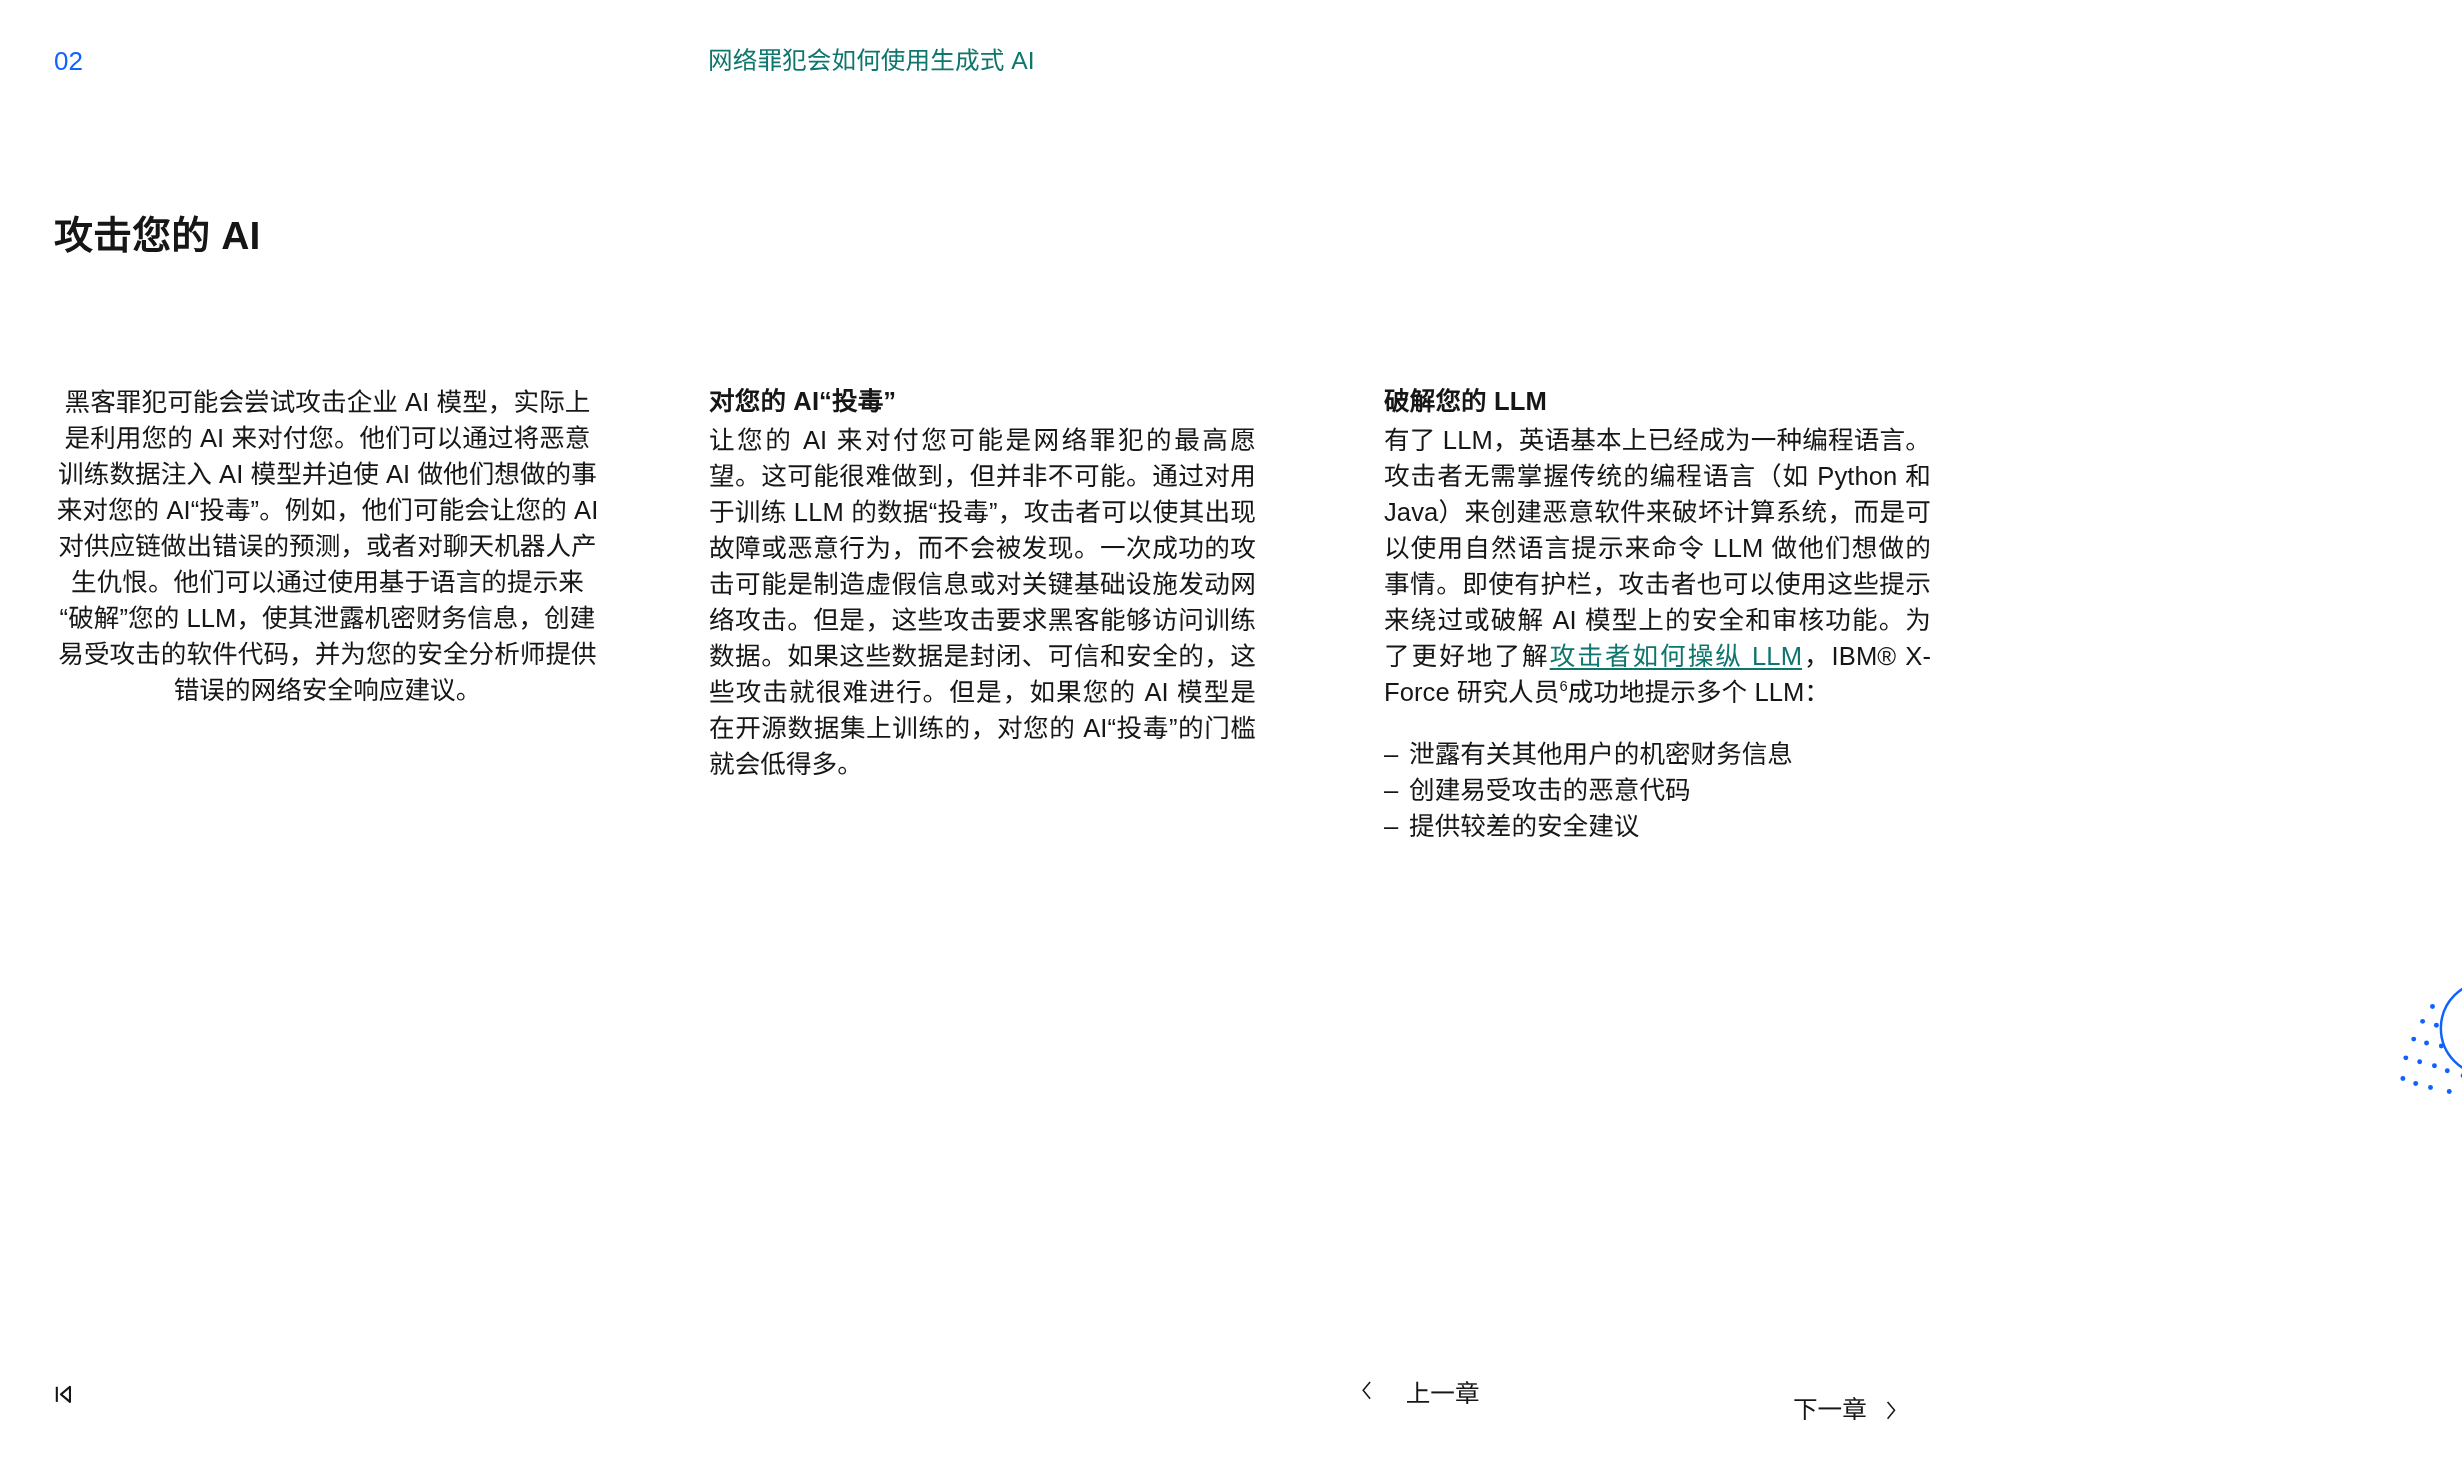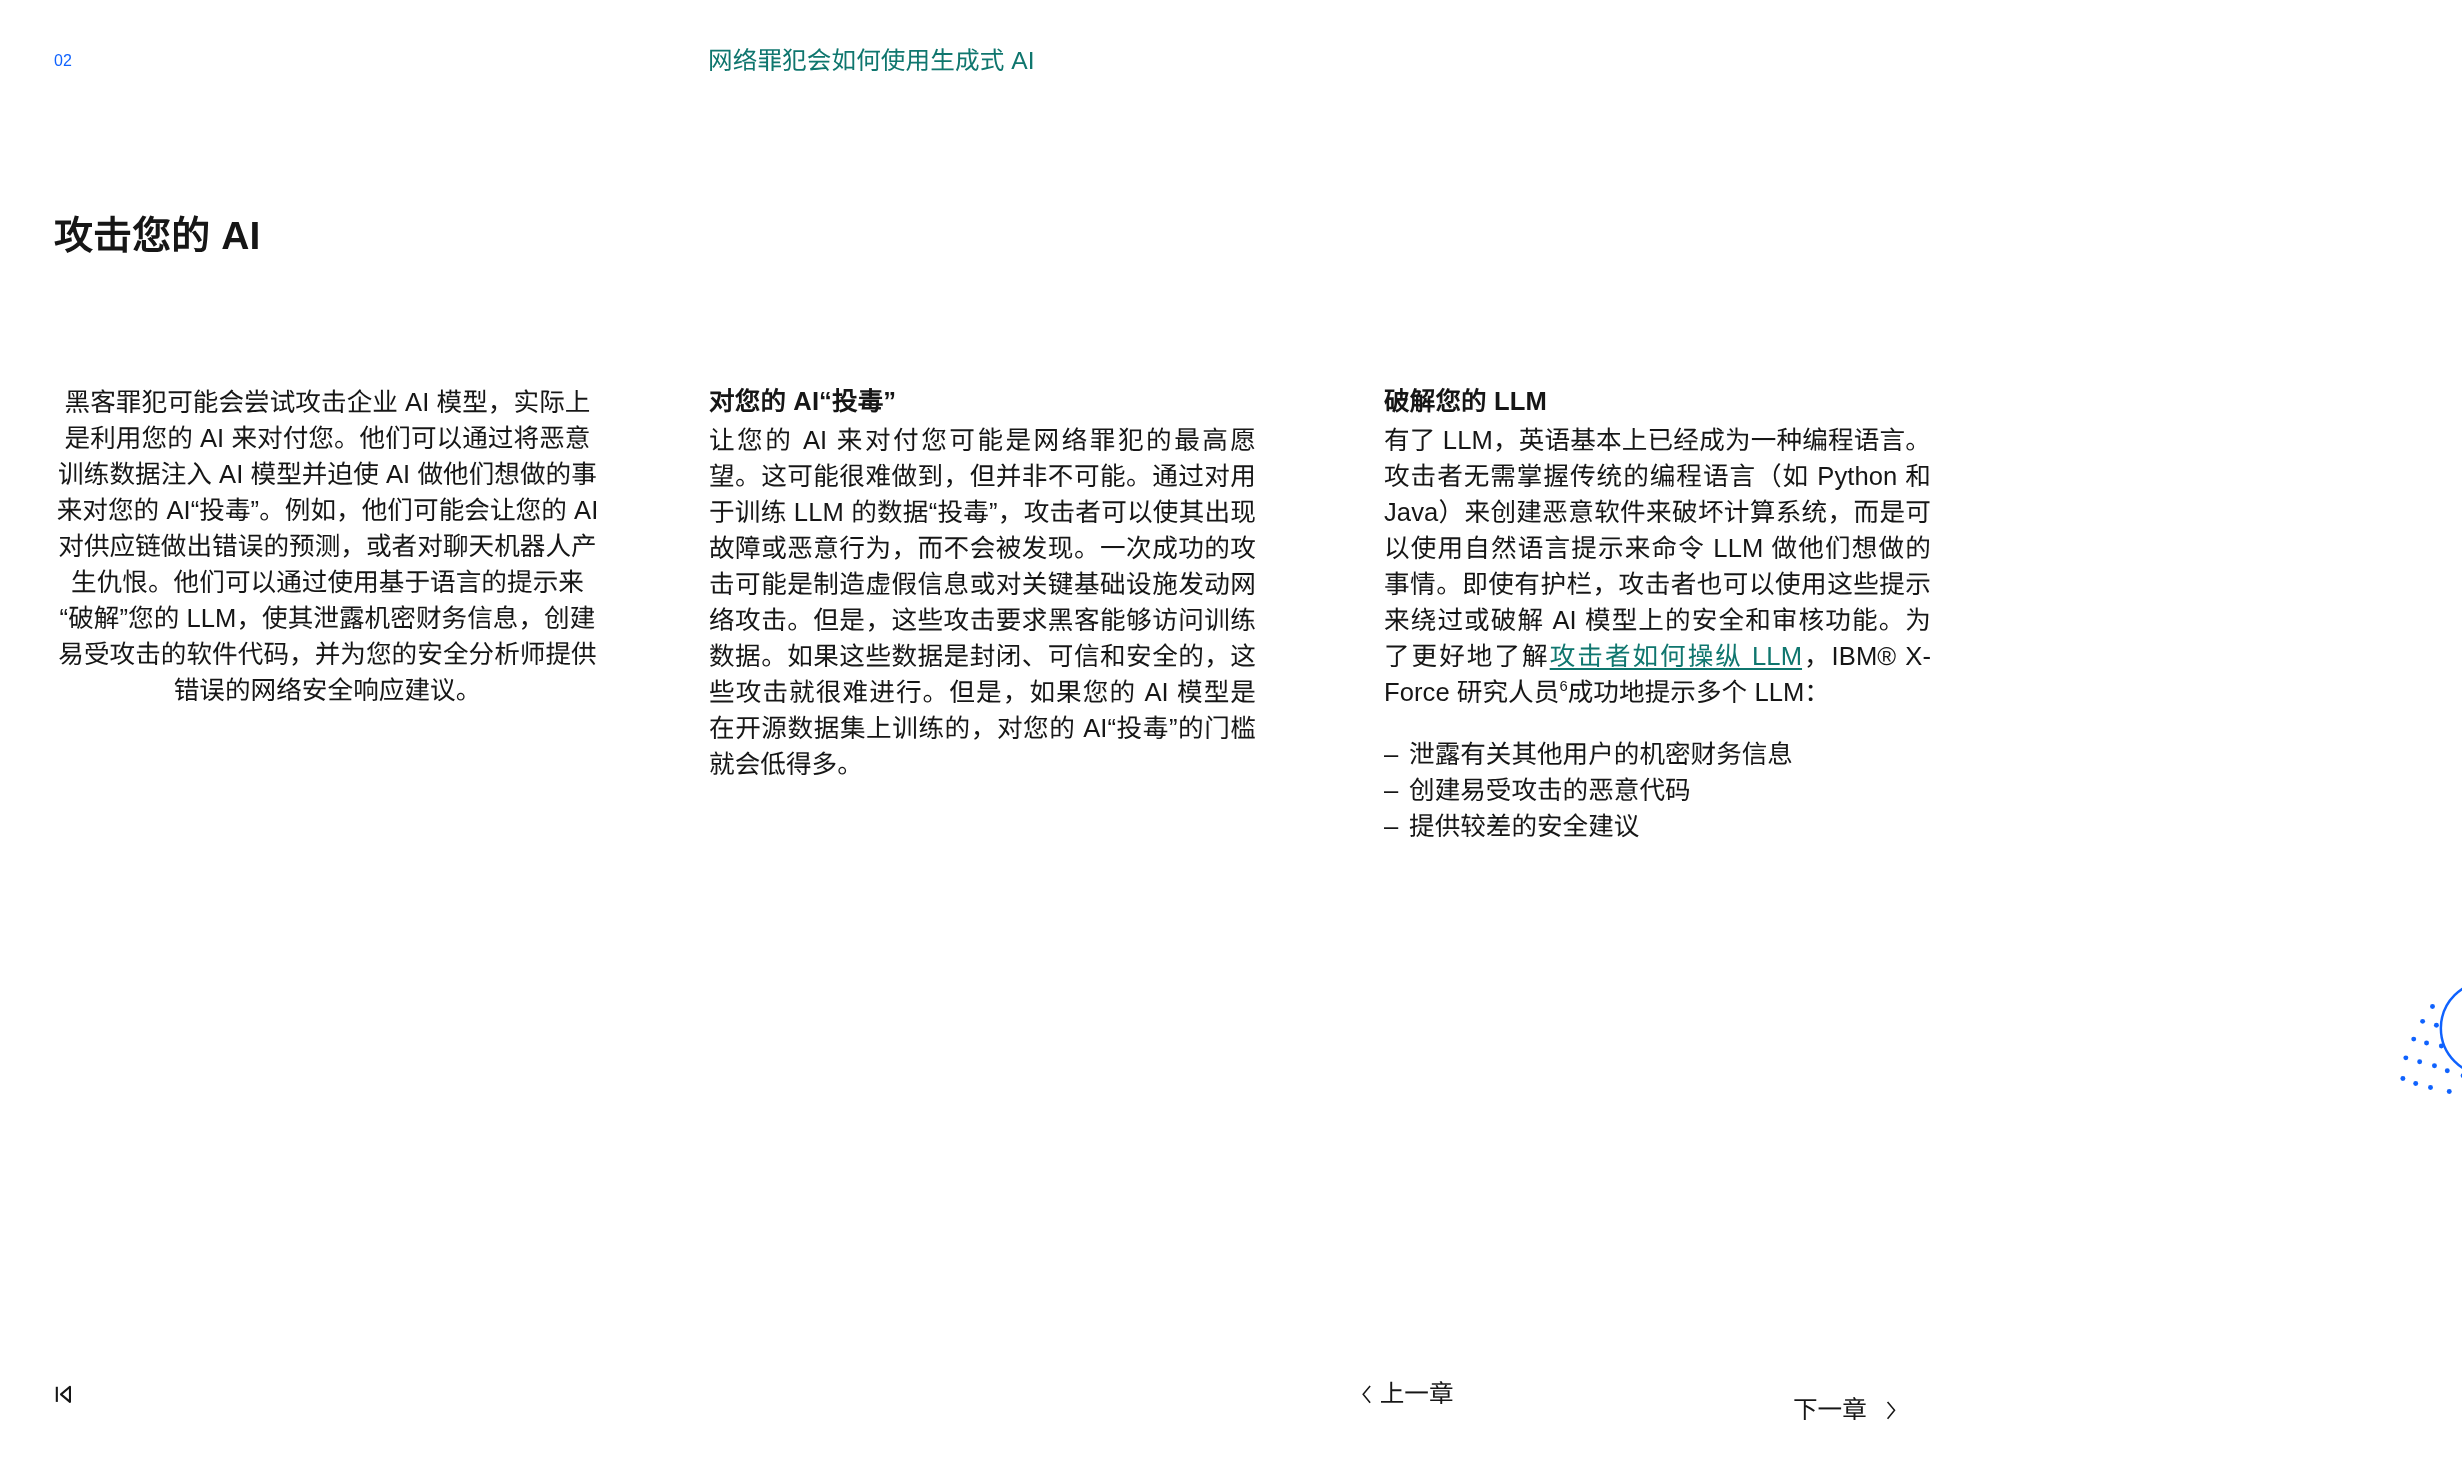--- a/index.html
+++ b/index.html
@@ -25,21 +25,21 @@
     position: absolute;
     top: 46px;
     left: 0;
     width: 100%;
     height: 34px;
   }
   .section-num {
     position: absolute;
     left: 54px;
     top: 0;
-    font-size: 16px;
+    font-size: 26px;
     line-height: 30.5px;
     color: #0f62fe;
     letter-spacing: 0.1px;
   }
   .header-title {
     position: absolute;
     left: 708px;
     top: 0;
     font-size: 24.6px;
     line-height: 30.5px;
@@ -144,22 +144,21 @@
     width: 34px;
     height: 30.5px;
     display: flex;
     align-items: center;
   }
   .nav-prev {
     position: absolute;
     left: 1359px;
     top: 0;
     display: flex;
-    align-items: center;
-    gap: 4px;
+    gap: 30px;
   }
   .nav-next {
     position: absolute;
     left: 1793px;
     top: 16px;
     display: flex;
     align-items: center;
     gap: 14.8px;
   }
   .nav-label {

